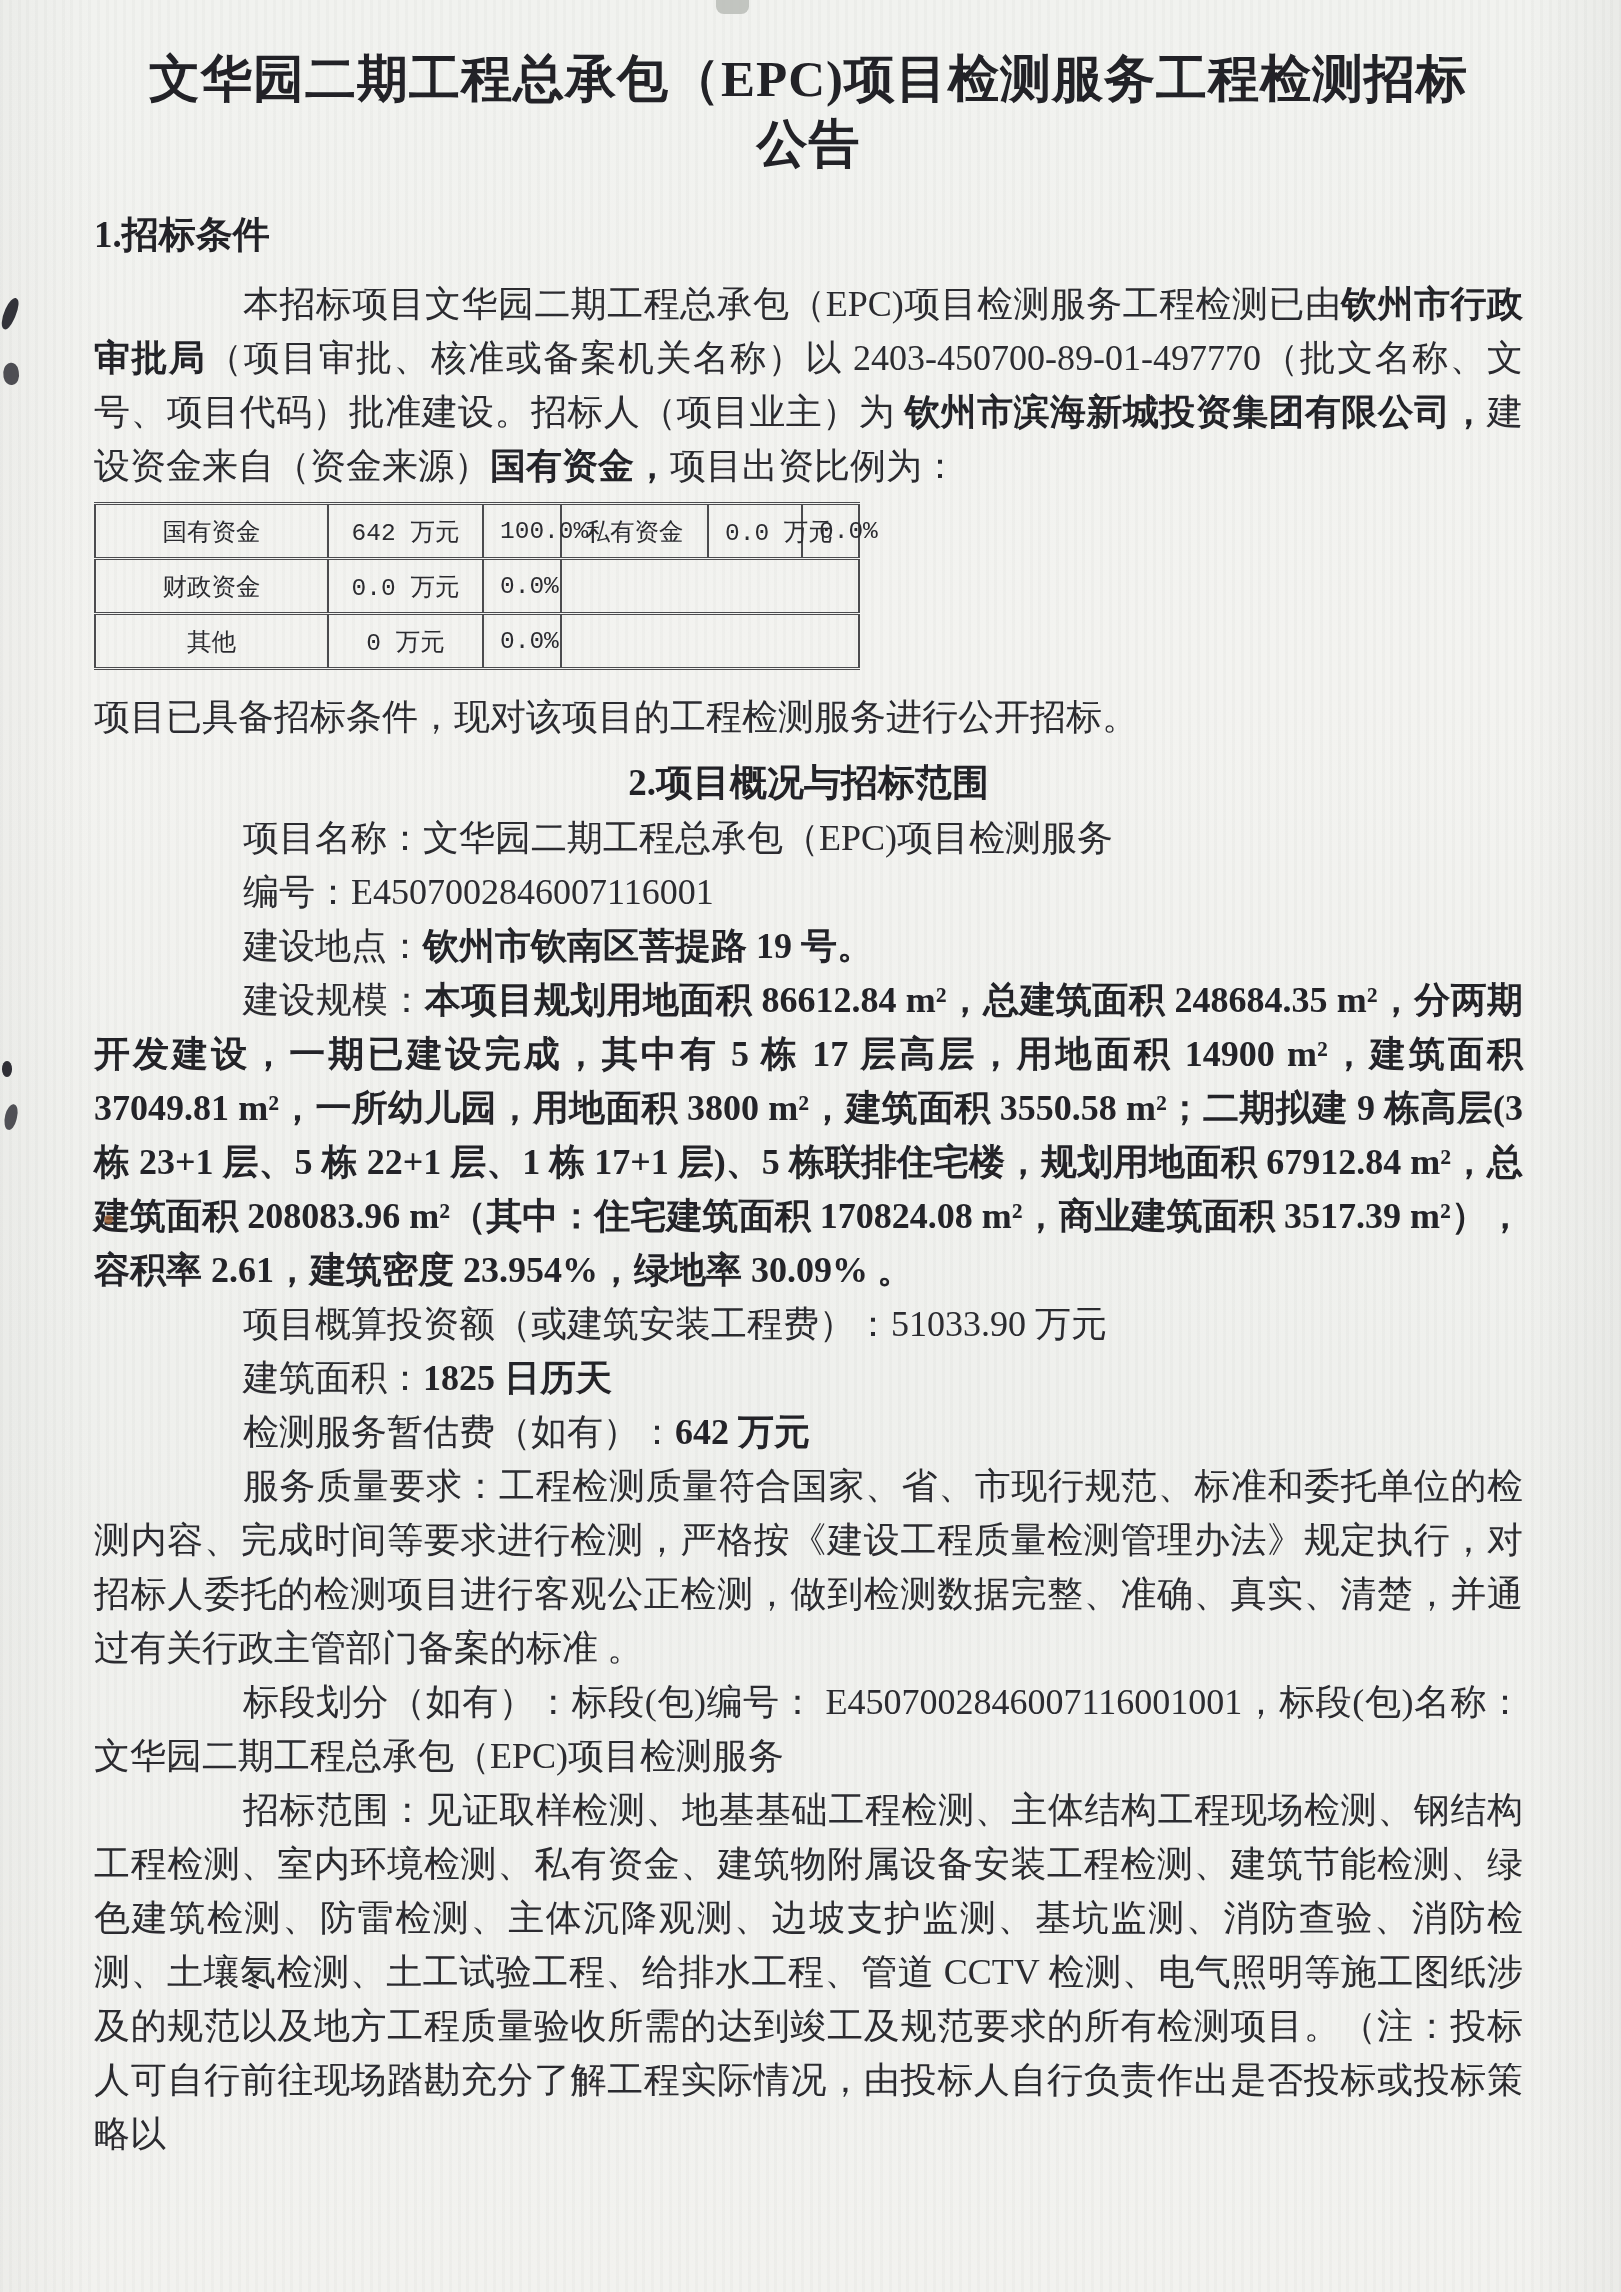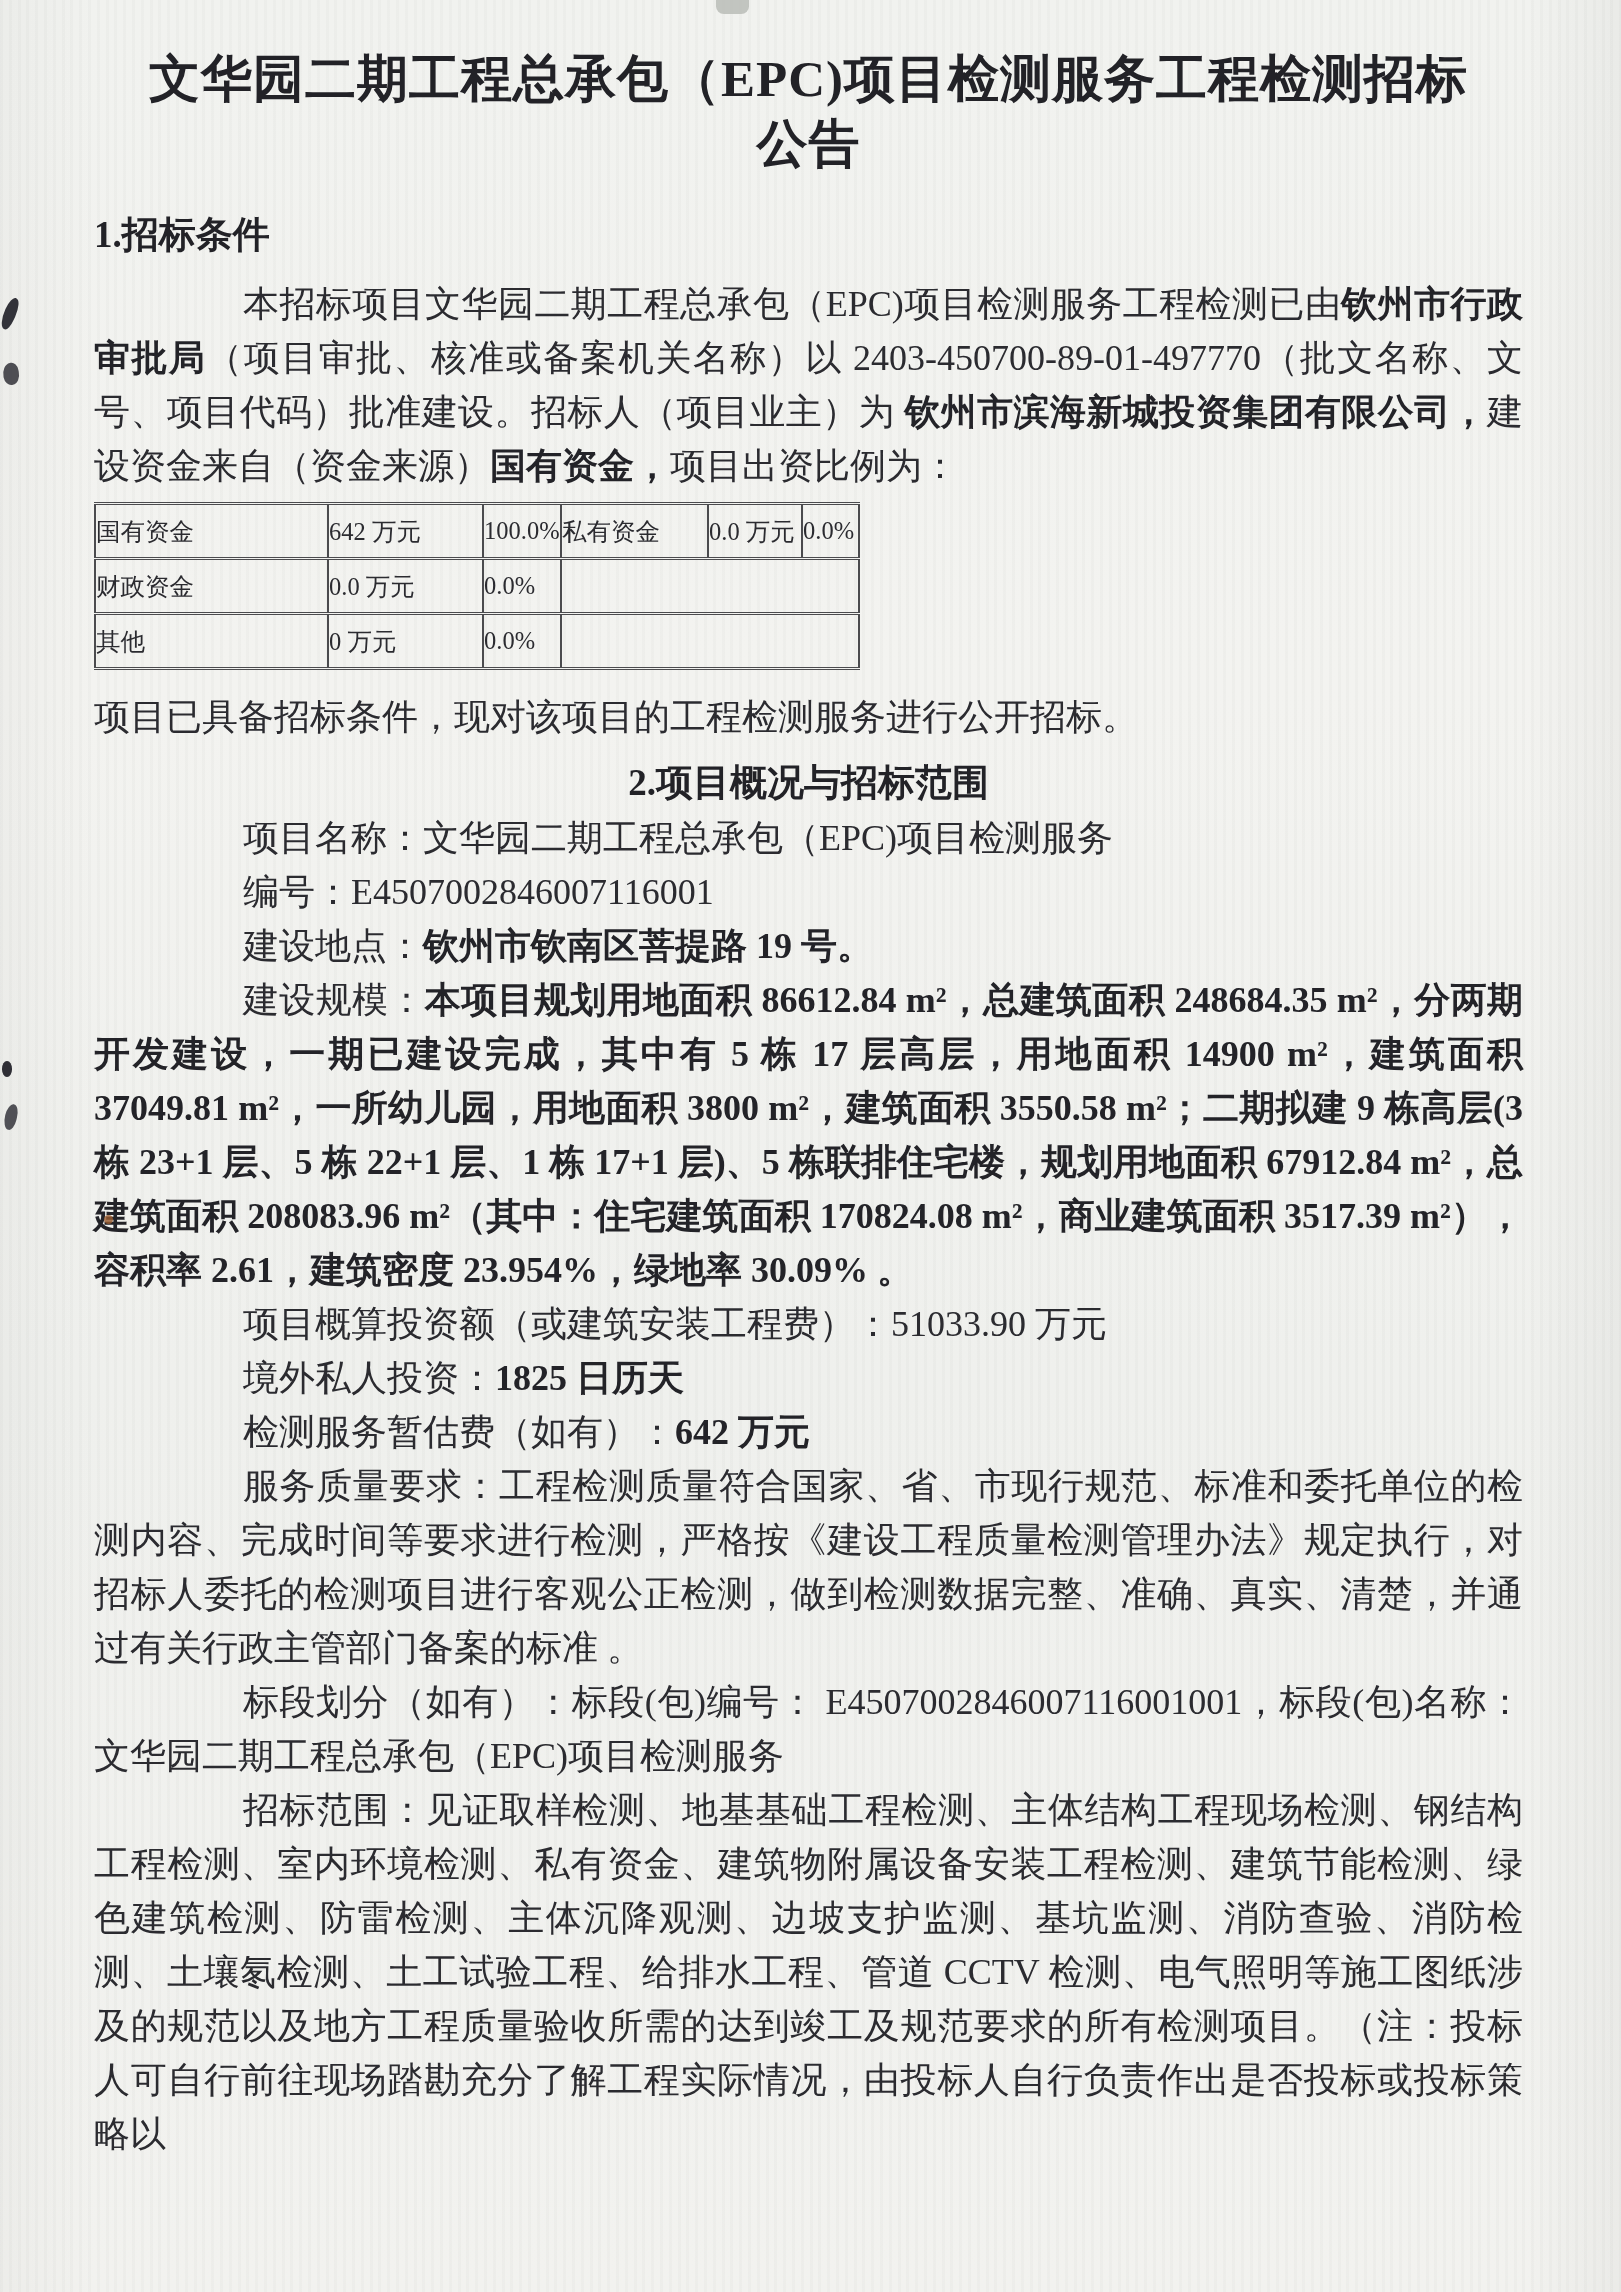--- a/index.html
+++ b/index.html
@@ -34,22 +34,22 @@
   .bold { font-weight:700; color:#232328; }
 
   table.funding-table {
     border-collapse:collapse; table-layout:fixed;
     width:765px; margin-top:9.8px;
     font-size:24.5px; color:#2b2b30;
   }
   table.funding-table td {
     border-left:2px solid #4b4b4e; border-right:2px solid #4b4b4e;
     border-top:3.9px double #4b4b4e; border-bottom:3.9px double #4b4b4e;
-    height:50px; padding:1px 0;
-    vertical-align:middle; white-space:nowrap;
+    height:50px; padding:1px 16px;
+    text-align:center; vertical-align:middle; white-space:nowrap;font-family:Liberation Mono, monospace;
   }
 
   
   .artifact { position:absolute; pointer-events:none; }
   .mark-a { left:3.9px; top:297px; width:11.8px; height:33px; background:#33333a; transform:rotate(24deg); border-radius:45% 55% 40% 60%; }
   .mark-b { left:2.9px; top:363px; width:15.7px; height:21.6px; background:#3c3c42; transform:rotate(-12deg); border-radius:60% 40% 55% 45%; opacity:.9; }
   .mark-c { left:2px; top:1061px; width:9.8px; height:15.7px; background:#2f2f36; border-radius:50%; }
   .mark-d { left:4.9px; top:1104px; width:11.8px; height:25.5px; background:#35353c; transform:rotate(14deg); border-radius:50% 50% 45% 55%; opacity:.85; }
   .mark-e { left:104px; top:1215px; width:8.8px; height:8.8px; background:#9a5b2e; border-radius:50%; opacity:.8; }
   .mark-f { left:716px; top:0; width:33px; height:13.7px; background:#b7b9b4; border-radius:0 0 7.8px 7.8px; opacity:.8; }
@@ -104,21 +104,21 @@
     <div class="para closing">项目已具备招标条件，现对该项目的工程检测服务进行公开招标。</div>
 
     <h2 class="sec-heading second">2.项目概况与招标范围</h2>
 
     <div class="items-block">
         <div class="para indent"><span class="seg">项目名称：文华园二期工程总承包（EPC)项目检测服务</span></div>
         <div class="para indent"><span class="seg">编号：E4507002846007116001</span></div>
         <div class="para indent"><span class="seg">建设地点：</span><span class="seg bold">钦州市钦南区菩提路 19 号。</span></div>
         <div class="para indent"><span class="seg">建设规模：</span><span class="seg bold">本项目规划用地面积 86612.84 m²，总建筑面积 248684.35 m²，分两期开发建设，一期已建设完成，其中有 5 栋 17 层高层，用地面积 14900 m²，建筑面积 37049.81 m²，一所幼儿园，用地面积 3800 m²，建筑面积 3550.58 m²；二期拟建 9 栋高层(3 栋 23+1 层、5 栋 22+1 层、1 栋 17+1 层)、5 栋联排住宅楼，规划用地面积 67912.84 m²，总建筑面积 208083.96 m²（其中：住宅建筑面积 170824.08 m²，商业建筑面积 3517.39 m²），容积率 2.61，建筑密度 23.954%，绿地率 30.09% 。</span></div>
         <div class="para indent"><span class="seg">项目概算投资额（或建筑安装工程费）：51033.90 万元</span></div>
-        <div class="para indent"><span class="seg">境外私人投资：</span><span class="seg bold">1825 日历天</span></div>
+        <div class="para indent"><span class="seg">建筑面积：</span><span class="seg bold">1825 日历天</span></div>
         <div class="para indent"><span class="seg">检测服务暂估费（如有）：</span><span class="seg bold">642 万元</span></div>
         <div class="para indent"><span class="seg">服务质量要求：工程检测质量符合国家、省、市现行规范、标准和委托单位的检测内容、完成时间等要求进行检测，严格按《建设工程质量检测管理办法》规定执行，对招标人委托的检测项目进行客观公正检测，做到检测数据完整、准确、真实、清楚，并通过有关行政主管部门备案的标准 。</span></div>
         <div class="para indent"><span class="seg">标段划分（如有）：标段(包)编号： E4507002846007116001001，标段(包)名称：文华园二期工程总承包（EPC)项目检测服务</span></div>
         <div class="para indent"><span class="seg">招标范围：见证取样检测、地基基础工程检测、主体结构工程现场检测、钢结构工程检测、室内环境检测、私有资金、建筑物附属设备安装工程检测、建筑节能检测、绿色建筑检测、防雷检测、主体沉降观测、边坡支护监测、基坑监测、消防查验、消防检测、土壤氡检测、土工试验工程、给排水工程、管道 CCTV 检测、电气照明等施工图纸涉及的规范以及地方工程质量验收所需的达到竣工及规范要求的所有检测项目。（注：投标人可自行前往现场踏勘充分了解工程实际情况，由投标人自行负责作出是否投标或投标策略以</span></div>
       </div>
 
   </div>
 
   <div class="artifact mark-a"></div>
   <div class="artifact mark-b"></div>

